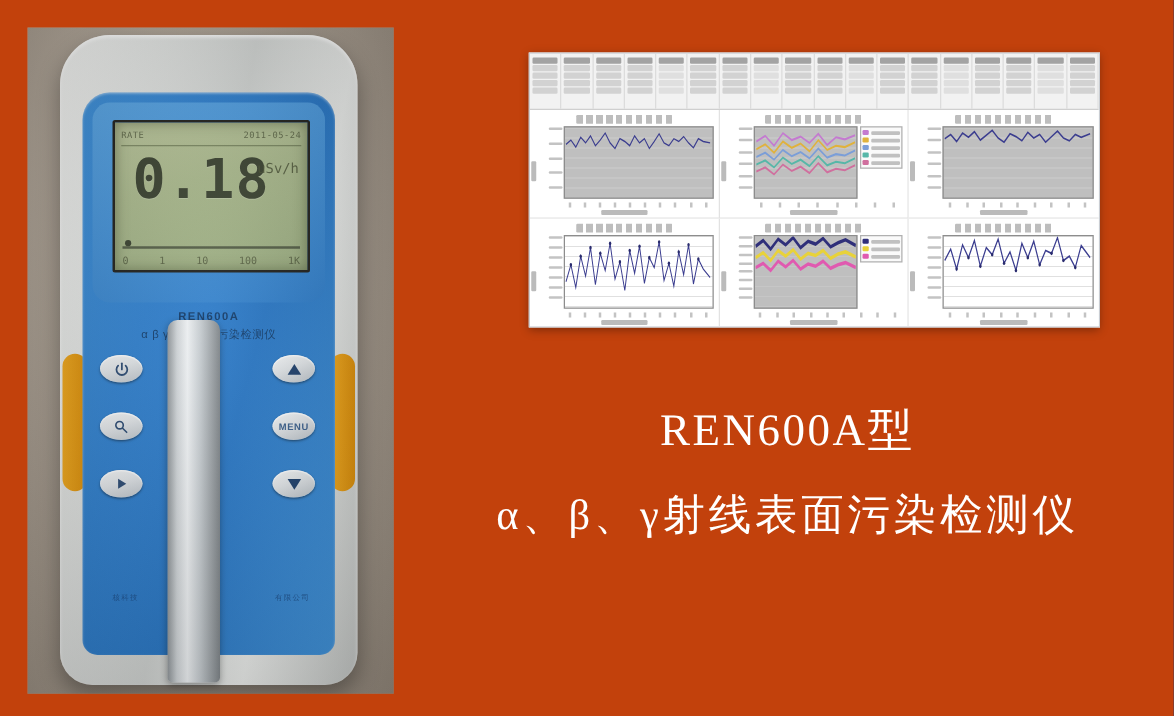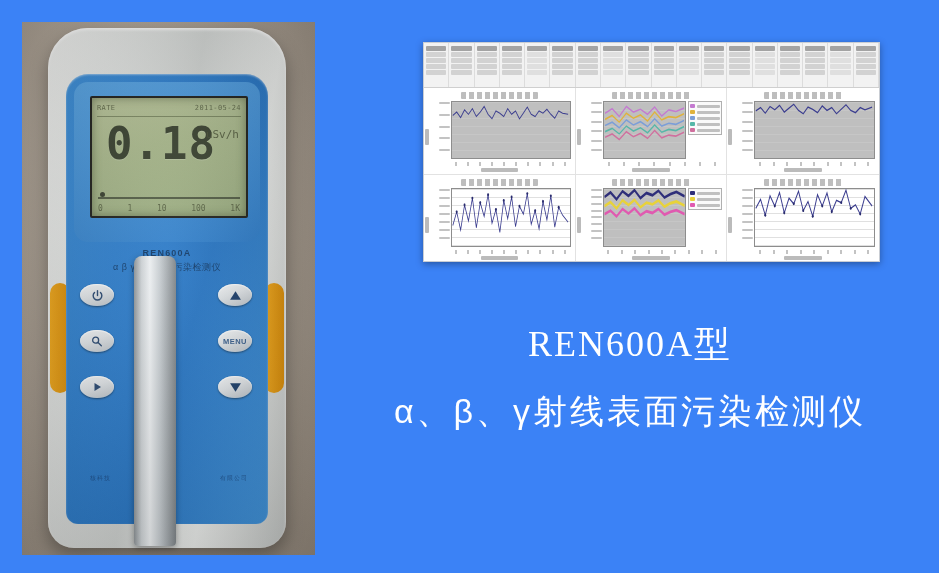--- a/index.html
+++ b/index.html
@@ -2,21 +2,21 @@
 <html><head>
 <meta charset="utf-8">
 <style>
   html,body{margin:0;padding:0;}
   body{
     width:939px;height:573px;overflow:hidden;
     background:#123a74;
     font-family:"Liberation Sans", sans-serif;
     position:relative;
   }
-  .stage{position:absolute;inset:0;background:#3b82f6;}
+  .stage{position:absolute;inset:0;background:#c2410c;}
 
   
   .photo{
     position:absolute;left:22px;top:22px;width:293px;height:533px;
     background:
       radial-gradient(ellipse at 30% 20%, #b7ac9e 0%, #a89d90 45%, #968b7e 100%);
     overflow:hidden;
   }
   .photo:after{ 
     content:"";position:absolute;inset:0;
@@ -185,21 +185,21 @@
 
   
   .title-wrap{
     position:absolute;left:330px;top:320px;width:600px;text-align:center;color:#fff;
   }
   .t1{
     font-family:"Liberation Serif", serif;
     font-size:36px;letter-spacing:2px;margin-bottom:20px;white-space:nowrap;
   }
   .t2{
-    font-family:Liberation Sans, sans-serif;
+    font-family:Liberation Serif, serif;
     font-size:34px;letter-spacing:3px;white-space:nowrap;
   }
 </style>
 </head>
 <body>
 
 <div class="stage">
 
   <div class="photo">
     <div class="device">

